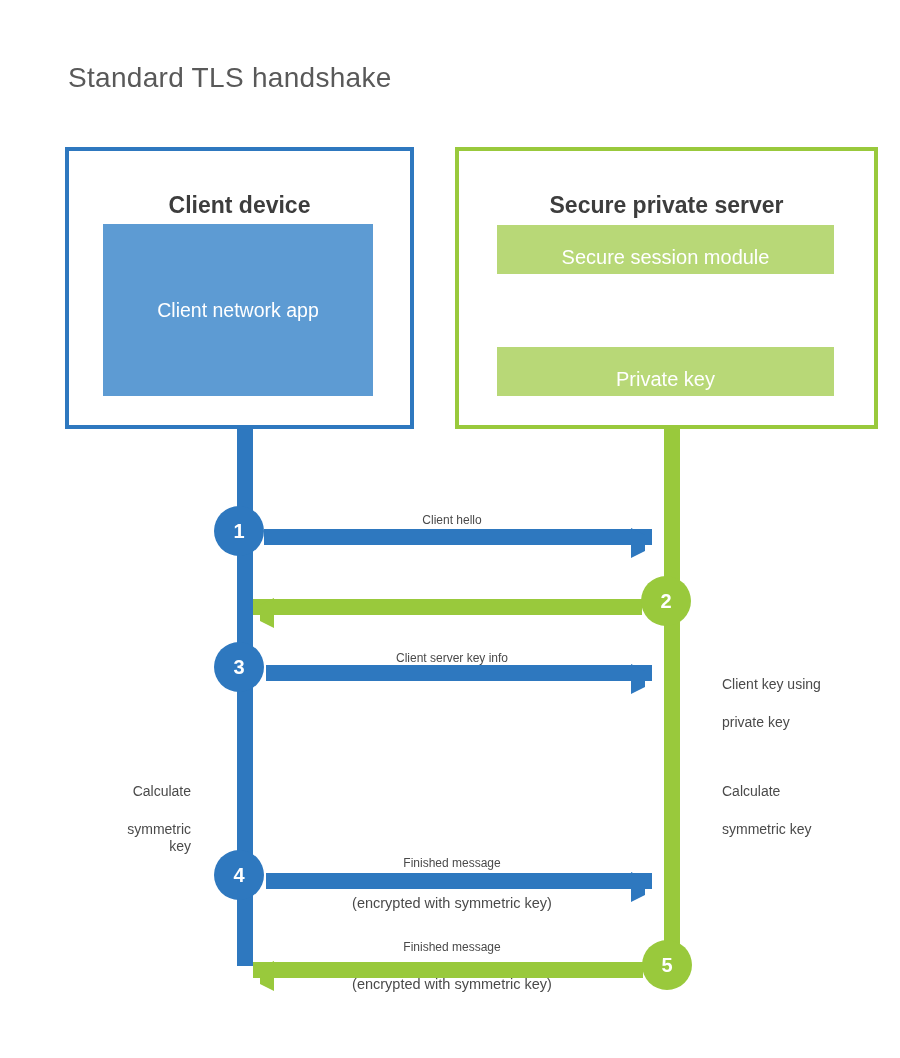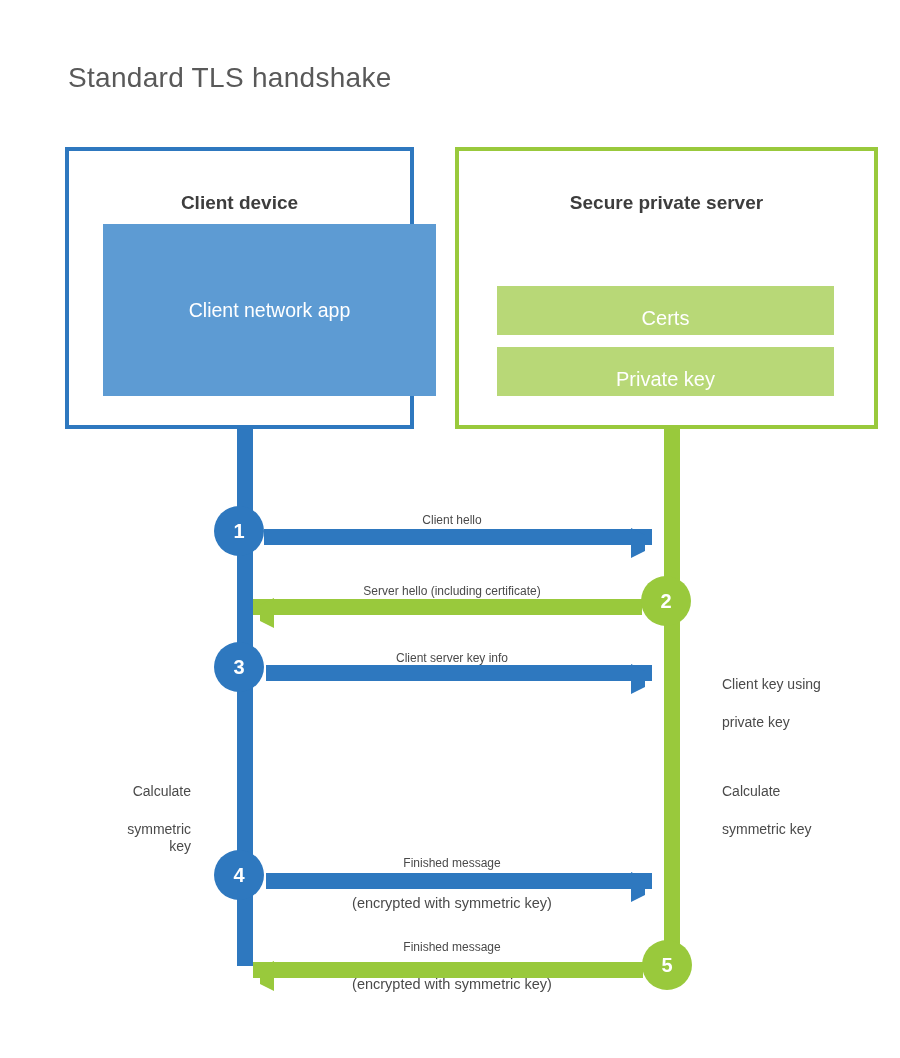--- a/index.html
+++ b/index.html
@@ -23,24 +23,24 @@
     font-size:28px;font-weight:300;color:var(--title-gray);
     letter-spacing:0.3px;
   }
   .outer-box{
     position:absolute;top:123px;height:282px;background:#fff;
   }
   .client-box{left:41px;width:349px;border:4px solid var(--client-blue);}
   .server-box{left:431px;width:423px;border:4px solid var(--server-green);}
   .box-title{
     margin-top:25px;text-align:center;
-    font-size:19px;font-weight:700;color:var(--text-dark);
+    font-size:23px;font-weight:700;color:var(--text-dark);
   }
   .app-rect{
-    position:absolute;left:79px;top:200px;width:333px;height:172px;
+    position:absolute;left:79px;top:200px;width:270px;height:172px;
     background:var(--client-blue-fill);
     display:flex;align-items:center;justify-content:center;text-align:center;
     color:#fff;font-size:19.5px;line-height:1.45;
   }
   .app-rect span{display:inline-block;max-width:200px;}
   .module-bar{
     position:absolute;left:473px;width:337px;height:49px;
     background:var(--server-green-fill);
     color:#fff;font-size:20px;text-align:center;line-height:49px;
   }
@@ -89,33 +89,32 @@
   <div class="outer-box client-box">
     <div class="box-title">Client device</div>
   </div>
   <div class="app-rect">
     <span>Client network app</span>
   </div>
 
   <div class="outer-box server-box">
     <div class="box-title">Secure private server</div>
   </div>
-  <div class="module-bar bar-2">Certs</div>
+  <div class="module-bar bar-1">Secure session module</div>
   <div class="module-bar bar-3">Private key</div>
 
   <div class="vline blue"></div>
   <div class="vline green"></div>
 
   <div class="msg-label" style="top:481px">Client hello</div>
   <div class="arrow blue point-right" style="left:240px;top:505px;width:388px">
     <div class="head"></div>
   </div>
   <div class="step-circle blue" style="left:190px;top:482px">1</div>
 
-  <div class="msg-label" style="top:552px">Server hello (including certificate)</div>
   <div class="arrow green point-left" style="left:229px;top:575px;width:389px">
     <div class="head"></div>
   </div>
   <div class="step-circle green" style="left:617px;top:552px">2</div>
 
   <div class="msg-label" style="top:619px">Client server key info</div>
   <div class="arrow blue point-right" style="left:242px;top:641px;width:386px">
     <div class="head"></div>
   </div>
   <div class="step-circle blue" style="left:190px;top:618px">3</div>

